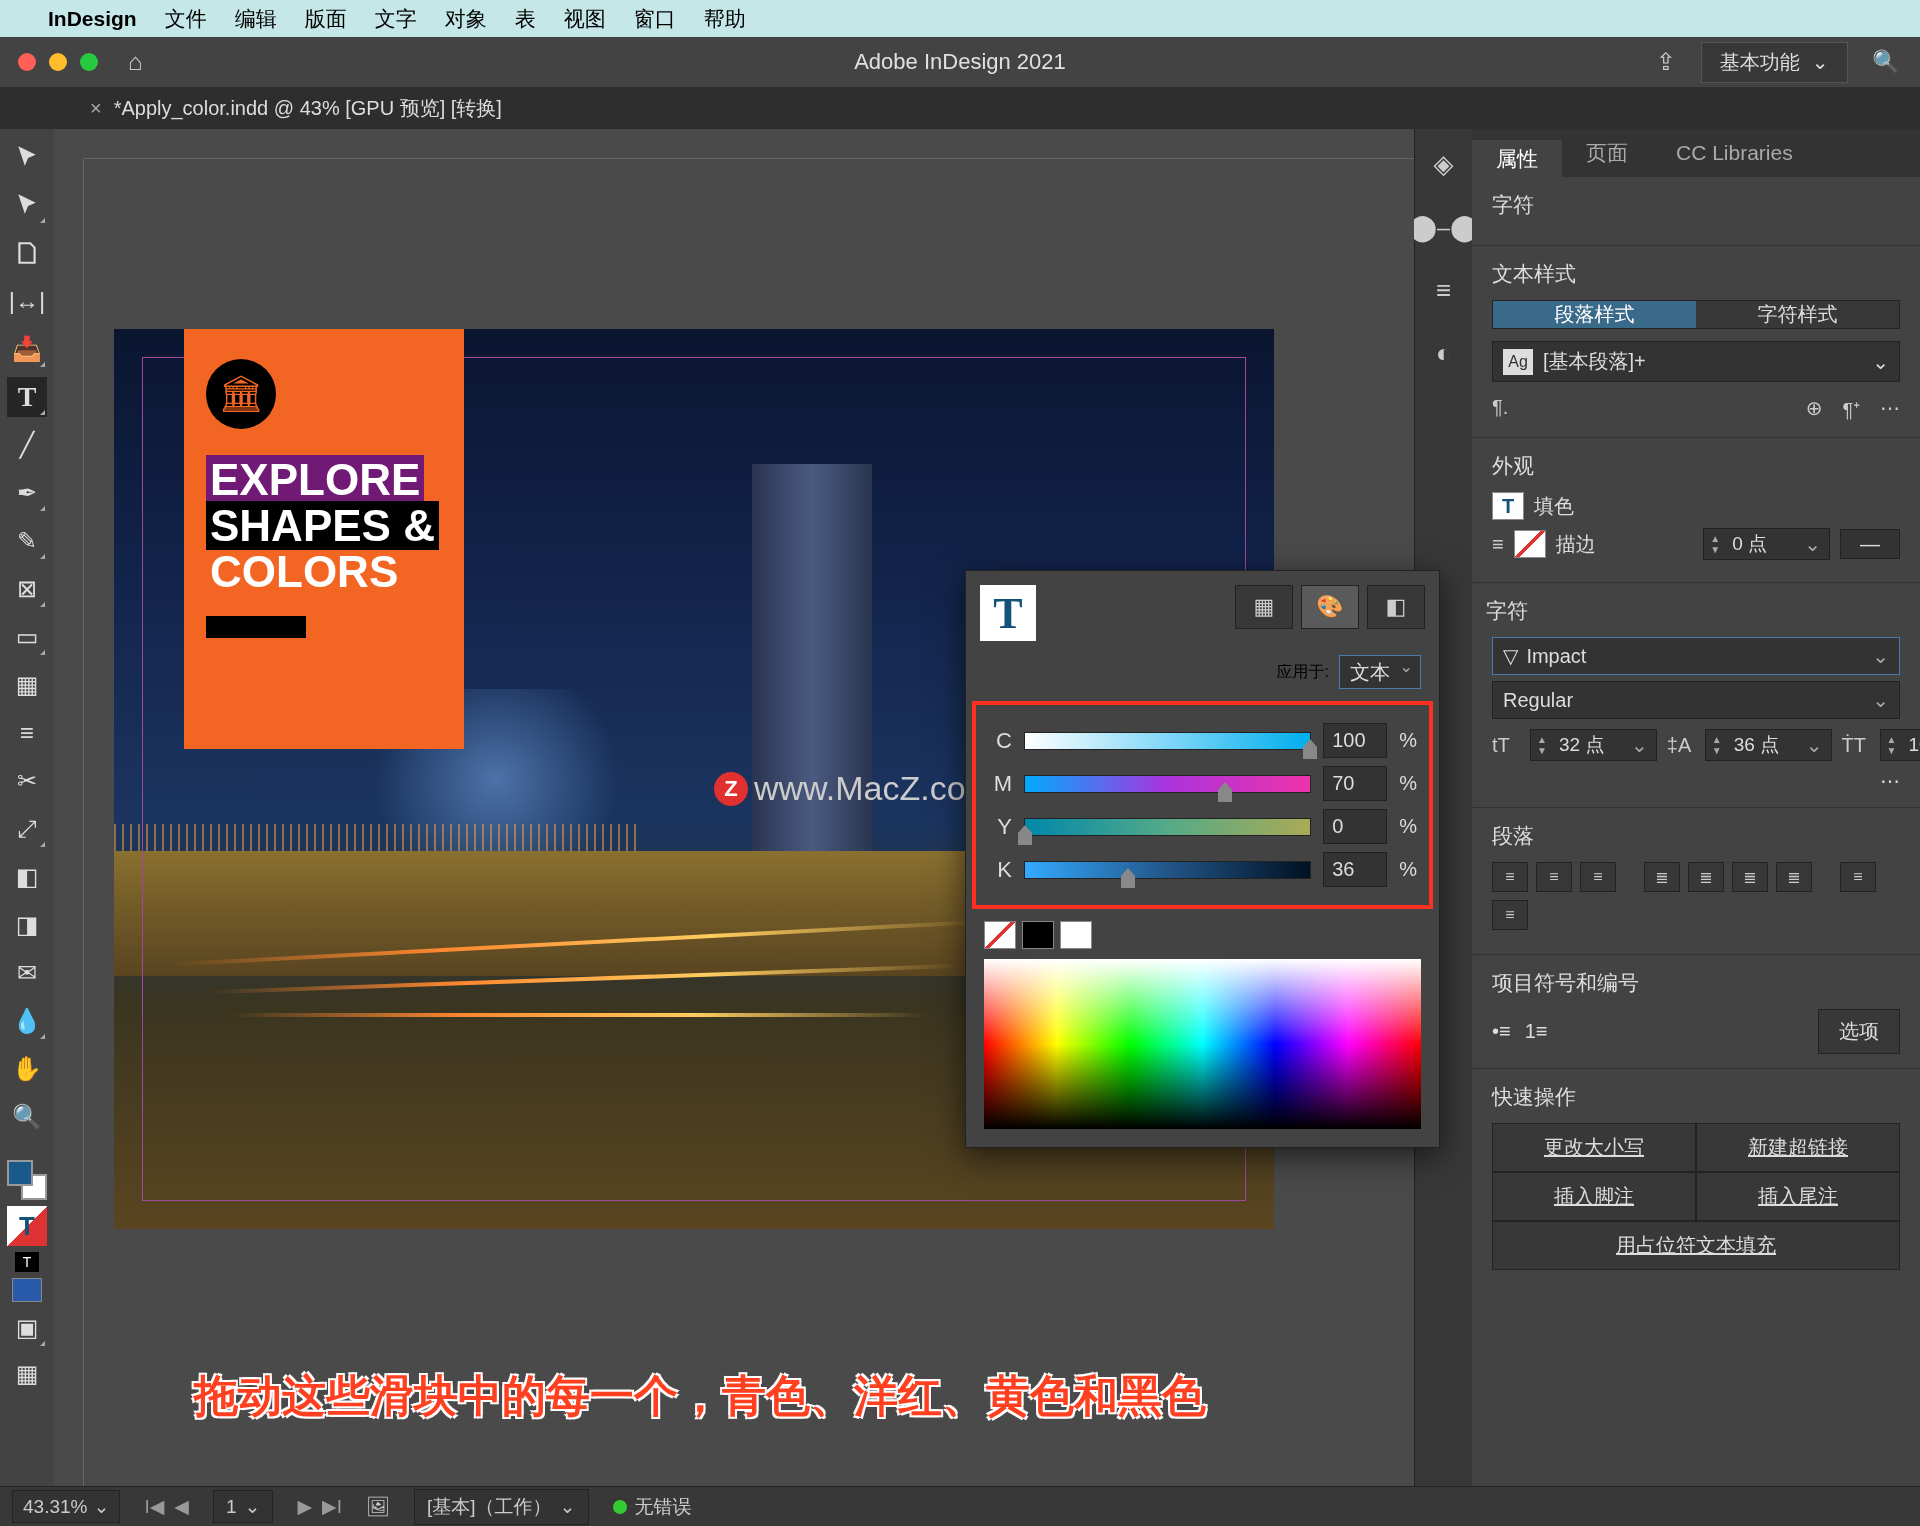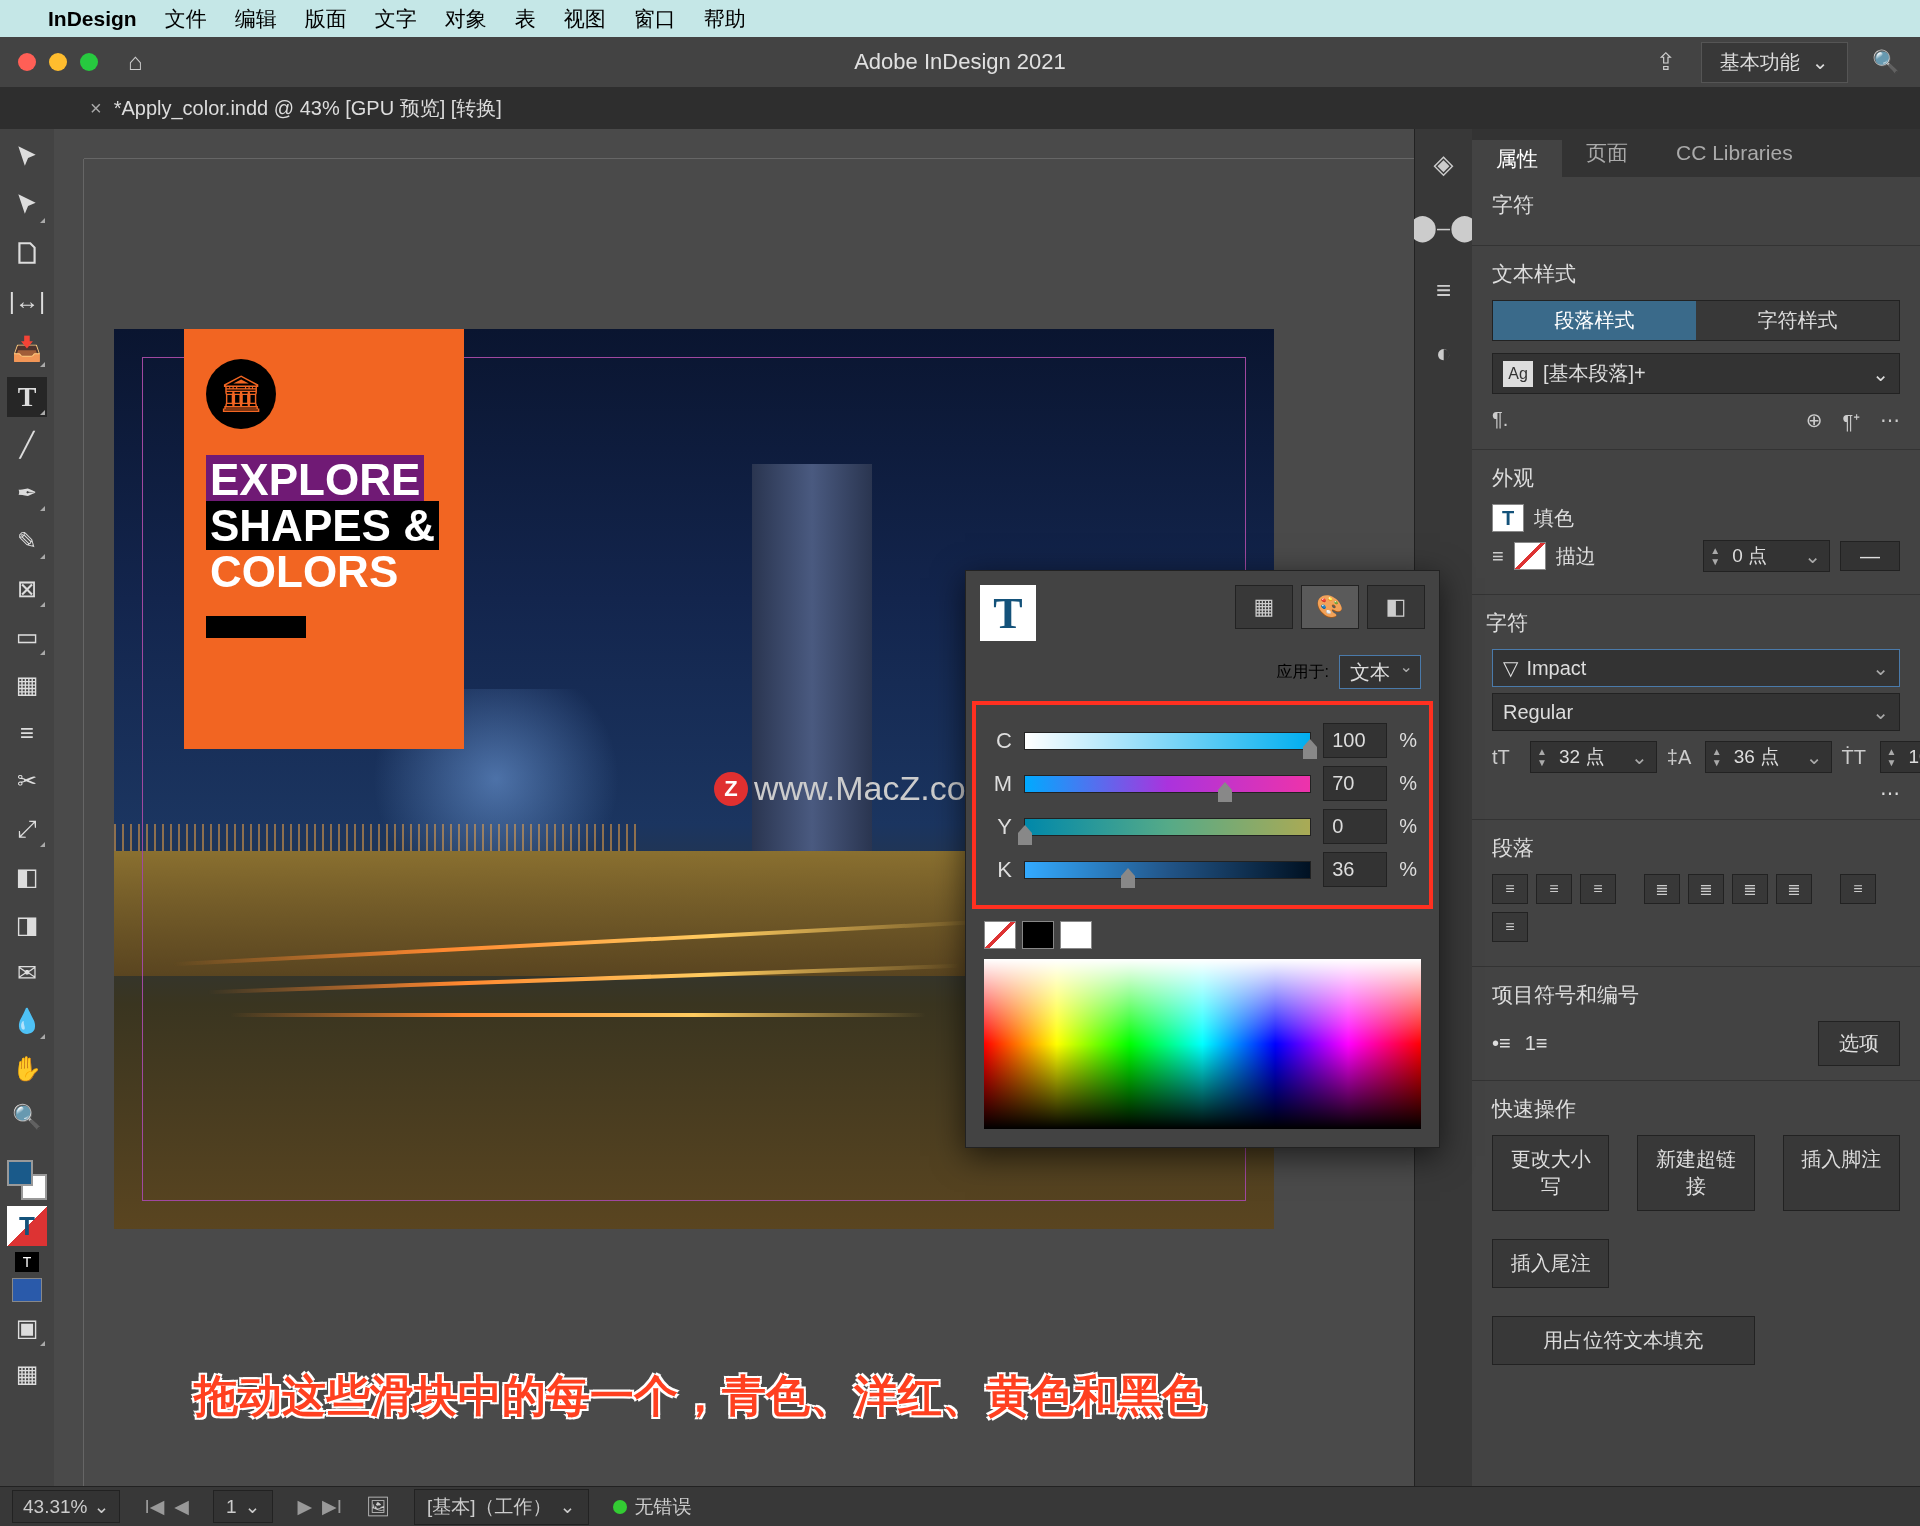--- a/index.html
+++ b/index.html
@@ -90,21 +90,21 @@
 
 .right-panel { width: 448px; background: #434343; display: flex; flex-direction: column; font-size: 20px; color: #ddd; }
 .panel-tabs { display: flex; height: 48px; background: #333; align-items: stretch; }
 .panel-tab { padding: 0 24px; display: flex; align-items: center; color: #aaa; font-size: 21px; }
 .panel-tab.active { background: #434343; color: #fff; margin-top: 11px; }
 
 .panel-section { padding: 14px 20px; border-bottom: 1px solid #333; }
 .section-title { color: #ddd; font-size: 21px; margin-bottom: 12px; }
 
 .style-toggle { display: flex; border: 1px solid #222; }
-.style-toggle .st { flex: 1; text-align: center; padding: 6px 0; background: #383838; }
+.style-toggle .st { flex: 1; text-align: center; padding: 0 0; background: #383838; }
 .style-toggle .st.active { background: #3a6a8a; color: #fff; }
 
 .style-dd { display: flex; align-items: center; background: #333; border: 1px solid #222; margin-top: 12px; padding: 6px 10px; gap: 10px; }
 .style-dd .ag { width: 30px; height: 26px; background: #ddd; color: #333; display: flex; align-items: center; justify-content: center; font-size: 16px; }
 .style-dd .chev { margin-left: auto; }
 
 .icon-row { display: flex; gap: 20px; margin-top: 14px; color: #ccc; font-size: 20px; }
 .icon-row .spacer { flex: 1; }
 
 .appearance-row { display: flex; align-items: center; gap: 10px; margin: 8px 0; }
@@ -120,21 +120,21 @@
 .font-dd.plain { border-color: #222; }
 .font-dd .chev { margin-left: auto; color: #aaa; }
 
 .char-grid { display: grid; grid-template-columns: 1fr 1fr 1fr 1fr; gap: 10px; margin-top: 10px; }
 .char-cell { display: flex; align-items: center; gap: 8px; }
 .char-cell .ico { width: 30px; color: #ccc; font-size: 20px; }
 
 .align-row { display: flex; gap: 8px; margin: 10px 0; flex-wrap: wrap; }
 .align-btn { width: 36px; height: 30px; background: #383838; border: 1px solid #222; display: flex; align-items: center; justify-content: center; color: #ccc; font-size: 16px; }
 
-.quick-actions { display: grid; grid-template-columns: 1fr 1fr 1fr; gap: 28px; }
+.quick-actions { display: grid; grid-template-columns: 1fr 1fr; gap: 0; text-decoration: underline; }
 .qa-btn { background: #383838; border: 1px solid #222; padding: 10px; text-align: center; color: #ddd; font-size: 20px; }
 .options-btn { background: #383838; border: 1px solid #222; padding: 8px 20px; color: #ddd; font-size: 20px; float: right; }
 
 
 .color-popup { position: absolute; top: 570px; left: 965px; width: 475px; background: #434343; border: 1px solid #222; box-shadow: 0 8px 30px rgba(0,0,0,0.6); z-index: 100; }
 .color-popup-header { display: flex; padding: 14px; gap: 12px; }
 .cph-t { width: 56px; height: 56px; background: #fff; color: #14527a; display: flex; align-items: center; justify-content: center; font-size: 44px; font-weight: bold; font-family: serif; }
 .cph-tabs { display: flex; gap: 8px; margin-left: auto; }
 .cph-tab { width: 58px; height: 44px; background: #383838; border: 1px solid #222; display: flex; align-items: center; justify-content: center; color: #ccc; font-size: 22px; }
 .cph-tab.active { background: #5a5a5a; }

